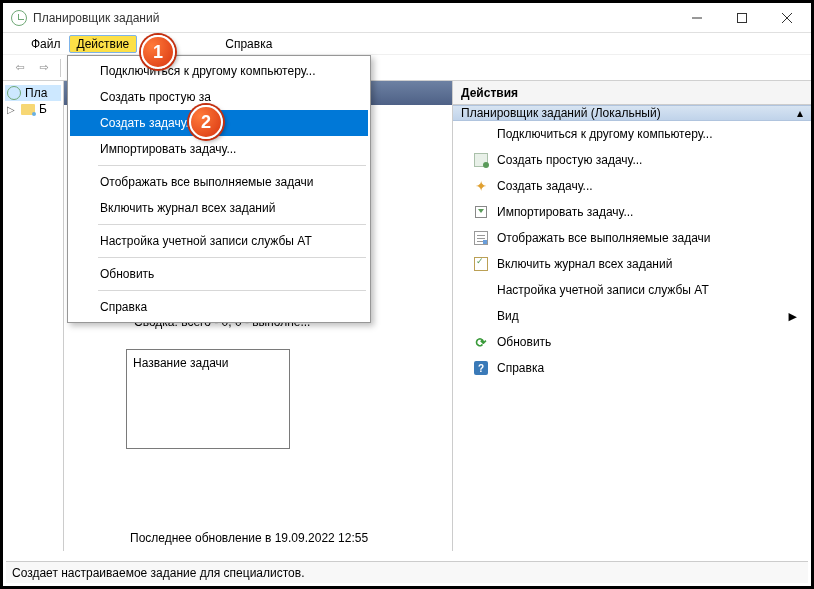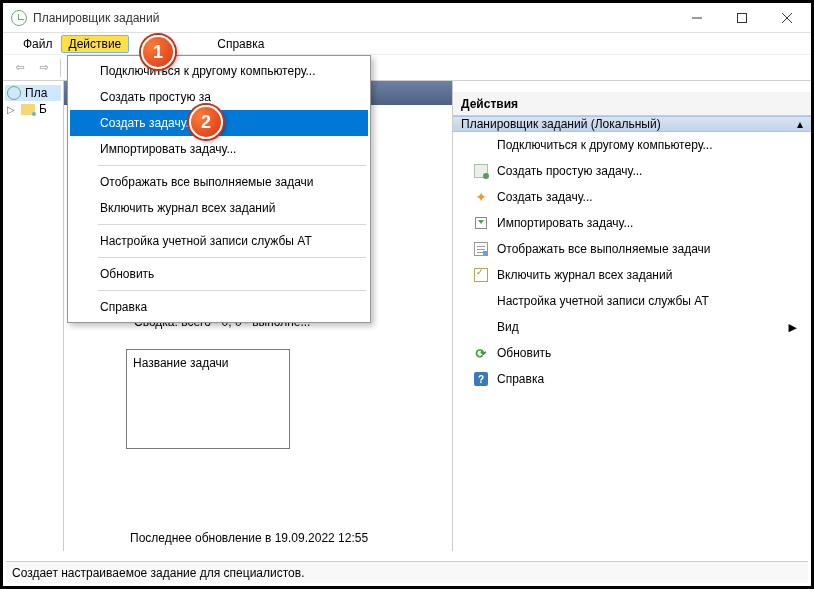--- a/index.html
+++ b/index.html
@@ -5,21 +5,21 @@
   * { box-sizing: border-box; margin: 0; padding: 0; font-family: 'Segoe UI', Tahoma, sans-serif; }
   body { width: 814px; height: 589px; border: 3px solid #000; background: #fff; position: relative; overflow: hidden; }
   .titlebar { height: 30px; display: flex; align-items: center; padding: 0 2px 0 8px; border-bottom: 1px solid #e0e0e0; }
   .title-icon { width: 16px; height: 16px; border: 1.5px solid #6fa876; border-radius: 50%; margin-right: 6px; position: relative; }
   .title-icon::after { content:''; position:absolute; width:5px; height:5px; border-left:1.2px solid #6fa876; border-bottom:1.2px solid #6fa876; top:3px; left:6px; }
   .title-text { font-size: 12px; color: #333; }
   .win-controls { margin-left: auto; display: flex; }
   .win-btn { width: 45px; height: 28px; display: flex; align-items: center; justify-content: center; font-size: 13px; color: #333; }
   .win-btn svg { stroke: #333; stroke-width:1; fill:none; }
 
-  .menubar { height: 22px; display: flex; align-items: center; padding: 0 12px; font-size: 12px; border-bottom: 1px solid #f0f0f0; position: relative; }
+  .menubar { height: 22px; display: flex; align-items: center; padding: 0 20px; font-size: 12px; border-bottom: 1px solid #f0f0f0; position: relative; }
   .menu-item { padding: 2px 8px; }
   .menu-item.active { background: #fde047; border: 1px solid #7eb4ea; padding: 1px 7px; border-radius: 2px; }
   .toolbar { height: 26px; display:flex; align-items:center; padding:0 6px; gap:2px; border-bottom:1px solid #d0d0d0; }
   .tb-btn { width:22px; height:22px; display:flex; align-items:center; justify-content:center; }
   .tb-sep { width:1px; height:18px; background:#ccc; margin:0 3px; }
   .tb-glyph { font-size:11px; color:#888; }
   .tb-box { width:12px; height:12px; border:1px solid #888; position:relative; }
   .tb-box::after { content:''; position:absolute; top:-3px; left:2px; width:12px; height:12px; border:1px solid #888; background:#fff; }
   .tb-ques { width:14px;height:14px;background:#2e6fb4;color:#fff;font-size:10px;font-weight:bold;border-radius:2px;display:flex;align-items:center;justify-content:center; }
 
@@ -35,21 +35,21 @@
   .center-pane { flex:1; background:#fff; position:relative; border-right:1px solid #ccc; overflow:hidden; }
   .center-header { height:24px; background: linear-gradient(#6d81a3,#4e6186); color:#fff; font-size:12px; display:flex; align-items:center; padding:0 8px 0 120px; }
   .dropdown { margin: 16px 0 0 60px; width: 180px; height:22px; border:1px solid #a9a9a9; font-size:12px; display:flex; align-items:center; justify-content:flex-end; padding:0 4px; }
   .dd1 { margin-top: 16px; }
   .dd-chev { font-size:10px; color:#555; }
   .center-select { margin: 140px 8px 0 56px; width:188px; height:22px; border:1px solid #a9a9a9; font-size:12px; display:flex; align-items:center; padding:0 6px; justify-content:space-between; }
   .summary-text { margin:10px 30px 0 70px; font-size:12px; }
   .preview-box { margin:20px 12px 0 62px; width:164px; height:100px; border:1px solid #7a7a7a; padding:6px; font-size:12px; }
   .update-line { position:absolute; bottom:6px; left:66px; font-size:12px; }
 
-  .actions-pane { width: 358px; display:flex; flex-direction:column;margin-top:11px; }
+  .actions-pane { width: 358px; display:flex; flex-direction:column; }
   .actions-title { height:24px; border-bottom:1px solid #ccc; font-size:12px; display:flex; align-items:center; padding:0 8px; font-weight:bold; background:#f5f5f5; }
   .action-group-header { height:16px; background: linear-gradient(#d7e4f2,#c0d3ea); font-size:12px; display:flex; align-items:center; padding:0 8px; justify-content:space-between; border-top:1px solid #b0c4de; border-bottom:1px solid #b0c4de; }
   .action-item { height:26px; display:flex; align-items:center; padding:0 8px 0 20px; font-size:12px; gap:8px; }
   .action-item .ico { width:16px; height:16px; display:flex; align-items:center; justify-content:center; flex-shrink:0; }
   .ico-blank {}
   .ico-green { width:14px;height:14px;background:#e8f0e8;border:1px solid #aac0aa;position:relative; }
   .ico-green::after{content:'';position:absolute;width:6px;height:6px;background:#5a9a5a;border-radius:50%;bottom:-2px;right:-2px;}
   .ico-star { color:#e0a030; font-size:14px; }
   .ico-import { width:12px;height:12px;border:1px solid #888;background:#fff;position:relative; }
   .ico-import::after{content:'';position:absolute;width:0;height:0;border-left:3px solid transparent;border-right:3px solid transparent;border-top:4px solid #5a9a5a;top:2px;left:2px;}

